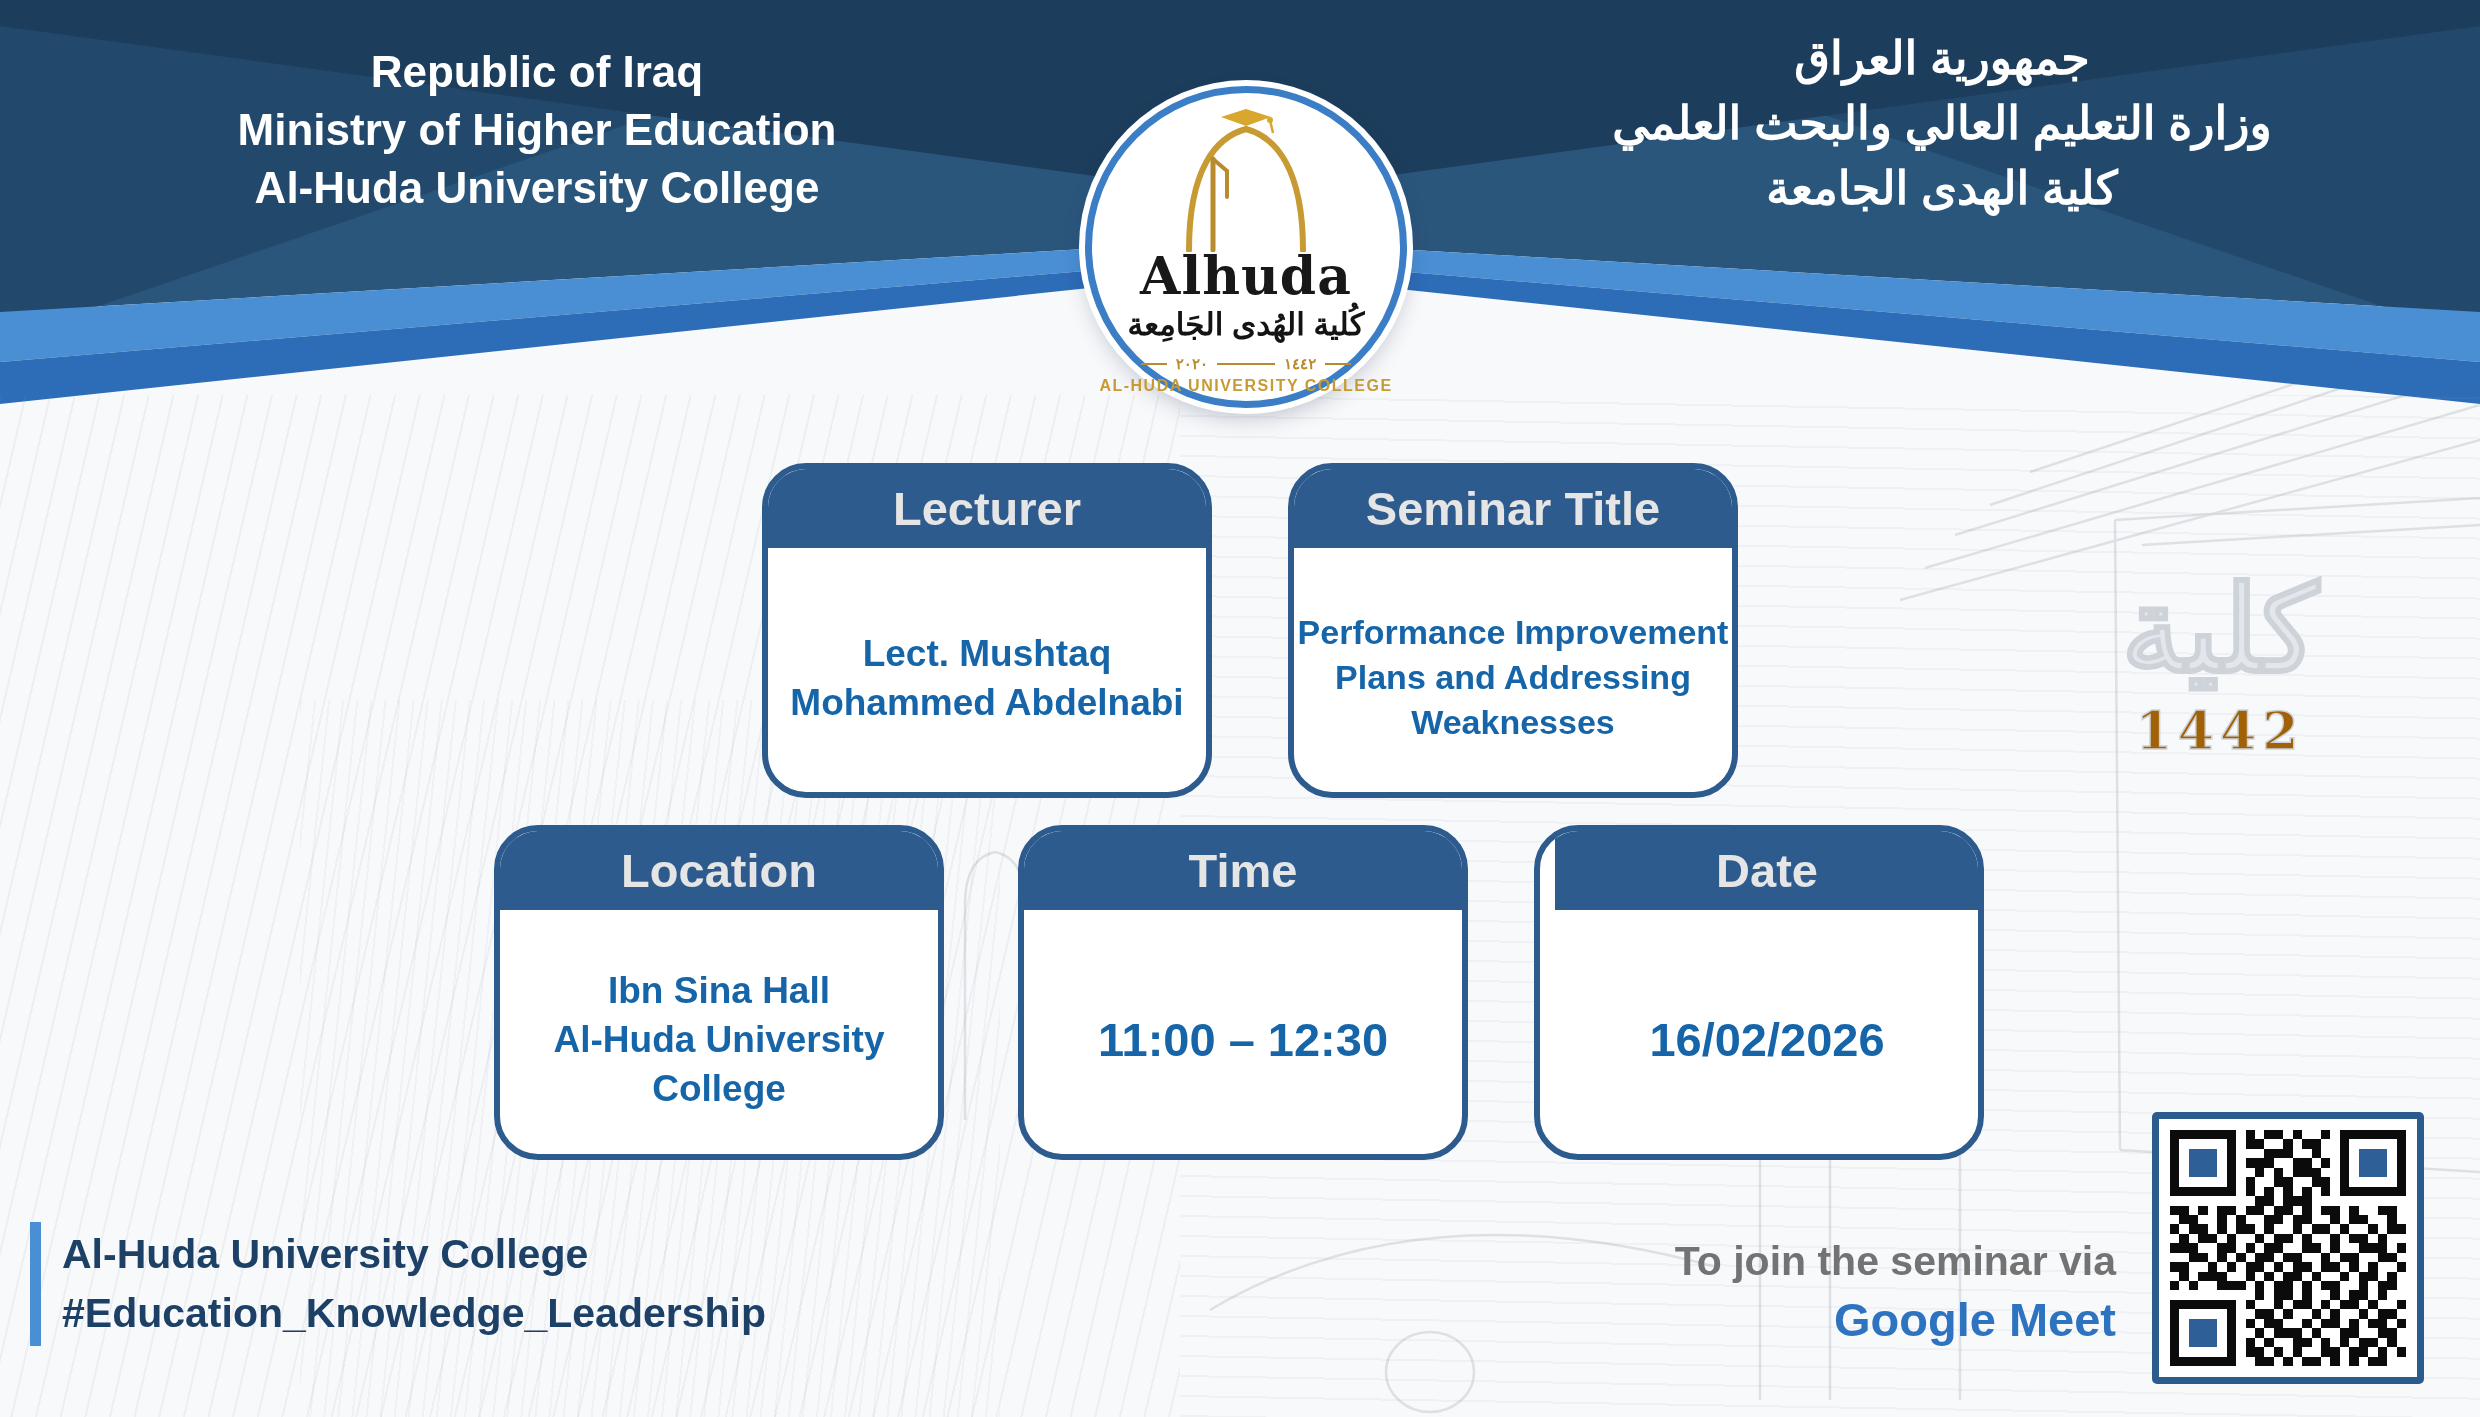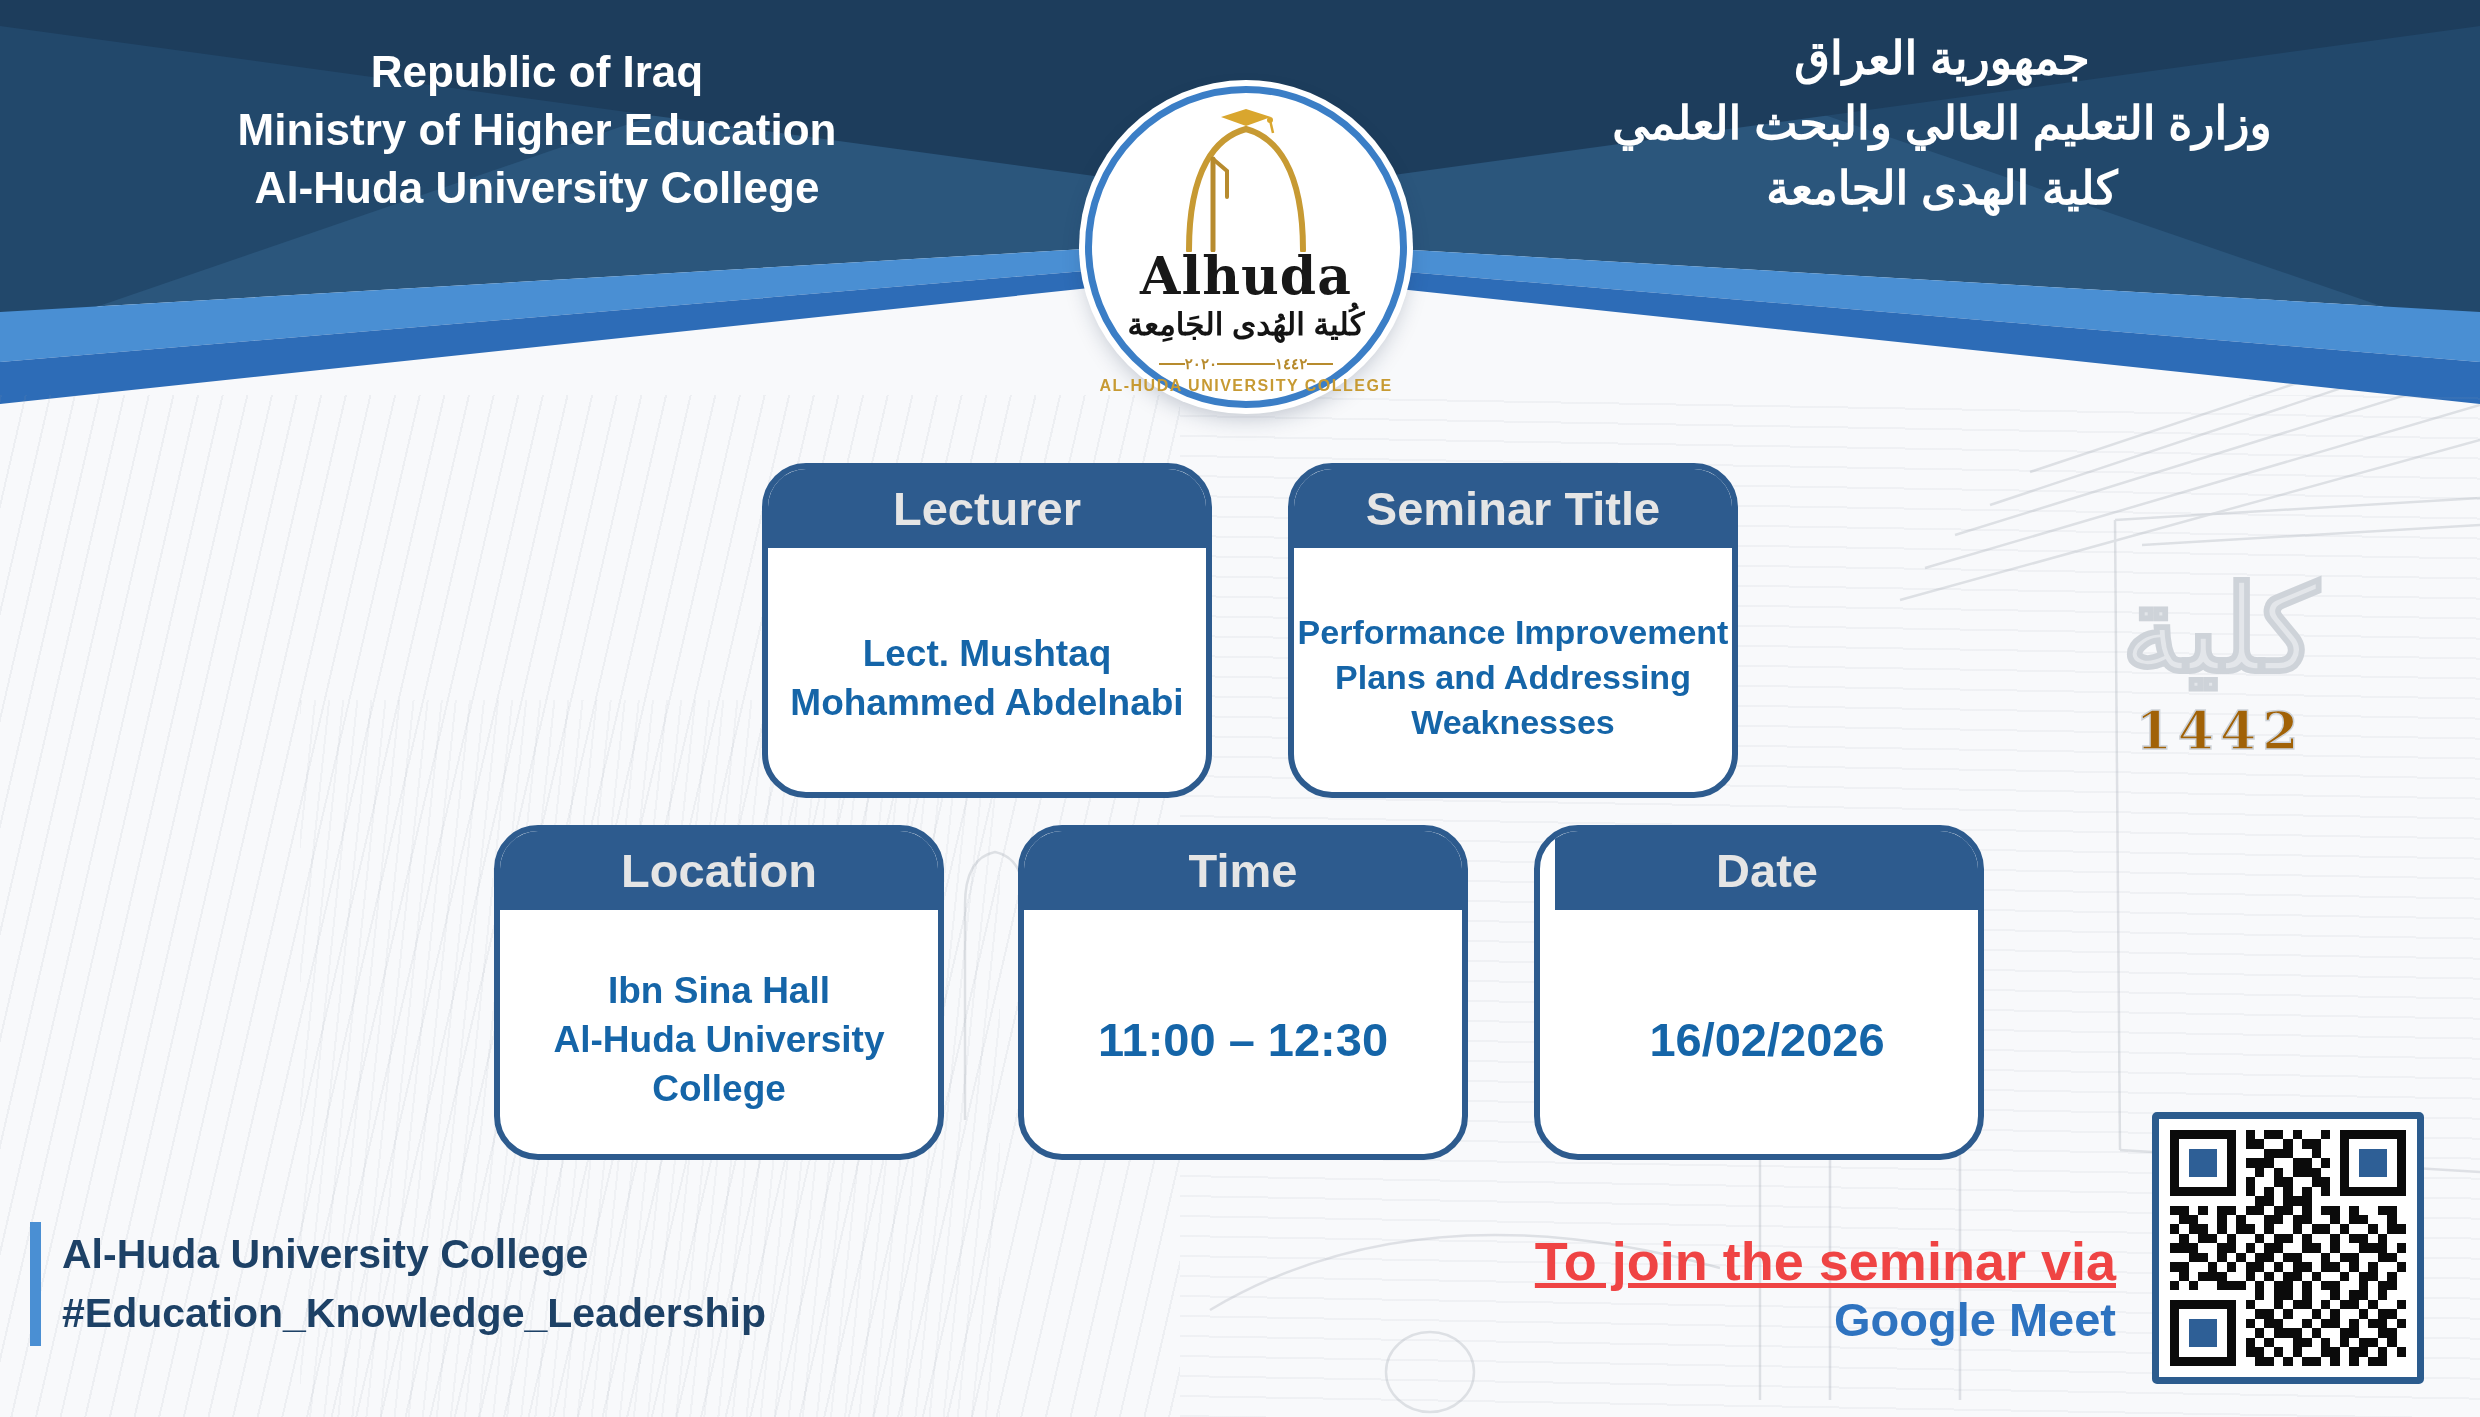--- a/index.html
+++ b/index.html
@@ -27,21 +27,21 @@
   .logo-circle{position:absolute;z-index:4;left:1085px;top:86px;width:308px;height:308px;
     background:#ffffff;border:7px solid #3b7ec6;border-radius:50%;
     box-shadow:0 0 0 6px #ffffff,0 10px 22px rgba(20,40,70,0.25);}
   .logo-inner{position:absolute;left:0;top:0;width:100%;height:100%;}
   .logo-art{position:absolute;left:50%;top:14px;transform:translateX(-50%);}
   .logo-word{position:absolute;left:0;top:152px;width:100%;text-align:center;
     font-family:"DejaVu Serif",serif;font-weight:bold;font-size:52px;color:#181818;letter-spacing:1px;}
   .logo-ar{position:absolute;left:0;top:213px;width:100%;text-align:center;direction:rtl;
     font-weight:bold;font-size:31px;color:#141414;}
   .logo-dates{position:absolute;left:0;top:262px;width:100%;display:flex;align-items:center;
-    justify-content:center;color:#b78b2e;font-size:15px;font-weight:bold;}
+    justify-content:center;gap:9px;color:#b78b2e;font-size:15px;font-weight:bold;}
   .logo-dates .rule{height:2px;background:#b78b2e;}
   .r-s{width:26px;} .r-l{width:58px;}
   .logo-college{position:absolute;left:0;top:284px;width:100%;text-align:center;
     color:#c79a33;font-size:16px;font-weight:bold;letter-spacing:1.5px;white-space:nowrap;}
 
   
   .card{position:absolute;z-index:3;width:450px;height:335px;background:#ffffff;
     border:6px solid #2d5b8e;border-radius:44px;box-sizing:border-box;overflow:hidden;
     display:flex;flex-direction:column;}
   .card-head{background:#2d5b8e;color:#e5e5e5;font-weight:bold;font-size:47px;
@@ -57,21 +57,21 @@
   #card-location{left:494px;top:825px;}
   #card-time{left:1018px;top:825px;}
   #card-date{left:1534px;top:825px;padding-left:16px;}
 
   
   .foot-left-bar{position:absolute;z-index:3;left:30px;top:1222px;width:11px;height:124px;background:#4a8fd3;}
   .foot-left{position:absolute;z-index:3;left:62px;top:1226px;width:900px;color:#1d4166;font-weight:bold;}
   .fl1{font-size:41px;line-height:56px;}
   .fl2{font-size:41px;line-height:62px;}
   .foot-right{position:absolute;z-index:3;left:1500px;top:1233px;width:616px;text-align:right;font-weight:bold;}
-  .fr1{color:#ef4444;font-size:54px;line-height:56px;text-decoration:underline;}
+  .fr1{color:#737373;font-size:41px;line-height:56px;}
   .fr2{color:#2e73c0;font-size:47px;line-height:62px;}
 
   
   .qr{position:absolute;z-index:3;left:2152px;top:1112px;width:272px;height:272px;
     box-sizing:border-box;background:#ffffff;border:7px solid #2c5c8e;border-radius:5px;padding:11px;}
   .qr-grid{display:grid;width:236px;height:236px;
     grid-template-columns:repeat(25,1fr);grid-template-rows:repeat(25,1fr);}
   .qr-grid .qm{background:#0b0b0b;}
   .qr-grid .qb{background:#2e5f96;}
 

